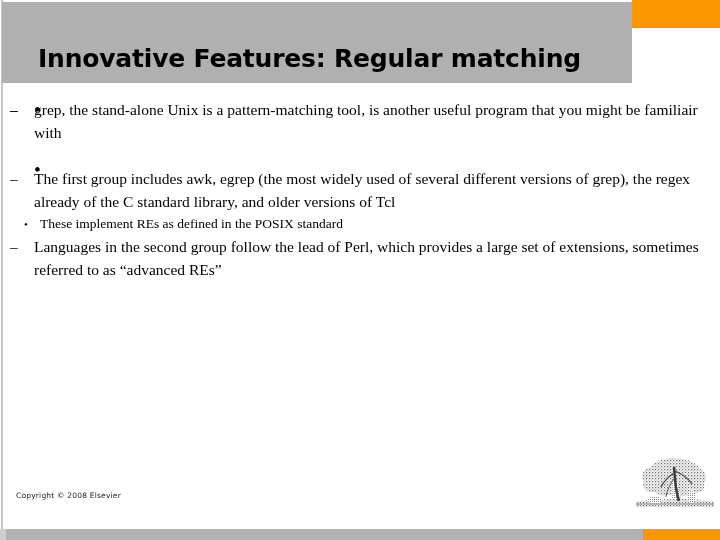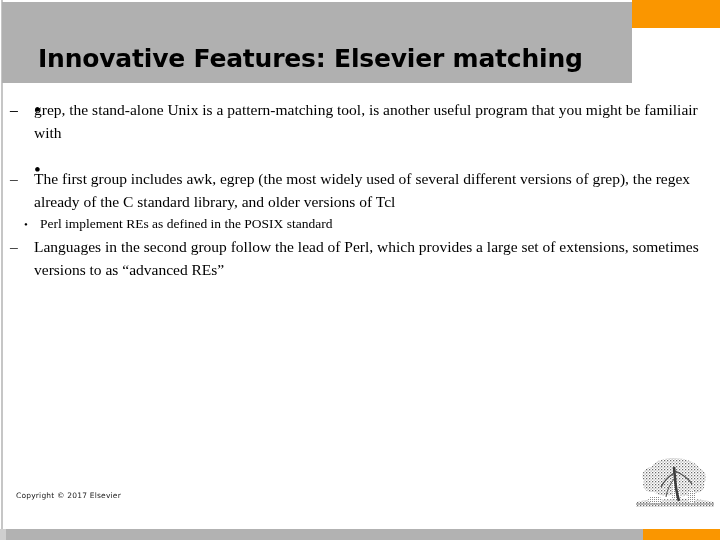--- a/index.html
+++ b/index.html
@@ -183,21 +183,21 @@
 </style>
 </head>
 <body>
 
 <div class="slide">
 
   <div class="left-rule"></div>
   <div class="top-orange"></div>
 
   <div class="title-box">
-    <div class="title-text">Innovative Features: Elsevier matching</div>
+    <div class="title-text">Innovative Features: Regular matching</div>
   </div>
 
   <div class="body">
     <ul class="lvl1">
 
       <li class="b1">
         <span class="mark">•</span>
       </li>
 
       <li>
@@ -223,35 +223,35 @@
       <li>
         <ul class="lvl2">
           <li class="b2">
             <span class="mark">–</span>
             <span>The first group includes awk, egrep (the most widely used of several different versions of grep), the regex already of the C standard library, and older versions of Tcl</span>
           </li>
           <li>
             <ul class="lvl3">
               <li class="b3">
                 <span class="mark">•</span>
-                <span>Perl implement REs as defined in the POSIX standard</span>
+                <span>These implement REs as defined in the POSIX standard</span>
               </li>
             </ul>
           </li>
           <li class="b2">
             <span class="mark">–</span>
-            <span>Languages in the second group follow the lead of Perl, which provides a large set of extensions, sometimes versions to as “advanced REs”</span>
+            <span>Languages in the second group follow the lead of Perl, which provides a large set of extensions, sometimes referred to as “advanced REs”</span>
           </li>
         </ul>
       </li>
 
     </ul>
   </div>
 
-  <div class="copyright">Copyright © 2017 Elsevier</div>
+  <div class="copyright">Copyright © 2008 Elsevier</div>
 
   <div class="logo">
     <svg width="82" height="52" viewBox="0 0 82 52">
       <defs>
         <pattern id="stipple" width="3" height="3" patternUnits="userSpaceOnUse">
           <rect width="3" height="3" fill="#ffffff"></rect>
           <circle cx="0.7" cy="0.7" r="0.62" fill="#3a3a3a"></circle>
           <circle cx="2.1" cy="2.1" r="0.52" fill="#5a5a5a"></circle>
         </pattern>
         <pattern id="stipple2" width="2" height="2" patternUnits="userSpaceOnUse">

